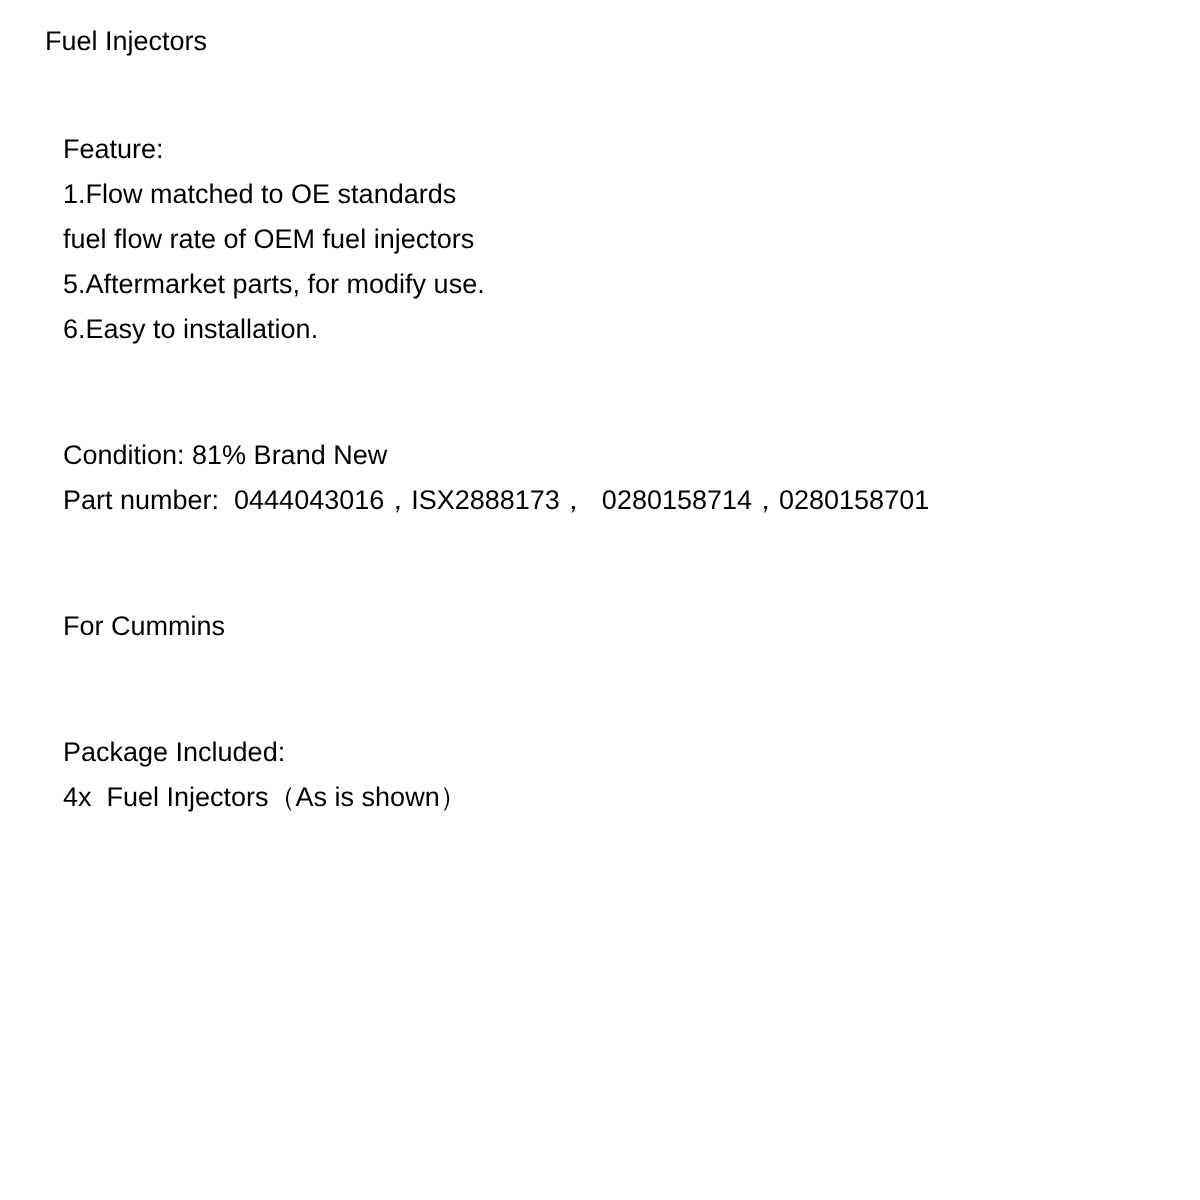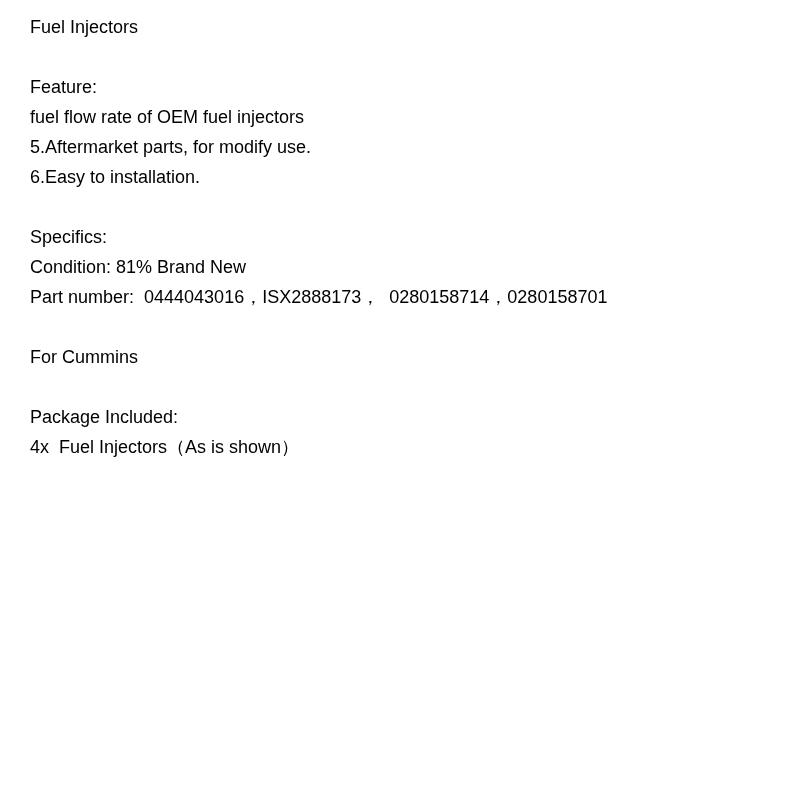--- a/index.html
+++ b/index.html
@@ -22,44 +22,44 @@
   .line {
     height: 30px;
     line-height: 30px;
     white-space: pre;      
     font-weight: 400;
   }
   .spacer {
     height: 30px;
   }
   section {
-    margin: 0;
+    margin: 12px;
     padding: 0;
   }
 </style>
 </head>
 <body>
 
 <div class="page">
 
   <div class="line">Fuel Injectors</div>
 
   <div class="spacer"></div>
 
   <section>
     <div class="line">Feature:</div>
+    <div class="line">1.Flow matched to OE standards</div>
     <div class="line">fuel flow rate of OEM fuel injectors</div>
     <div class="line">5.Aftermarket parts, for modify use.</div>
     <div class="line">6.Easy to installation.</div>
   </section>
 
   <div class="spacer"></div>
 
   <section>
-    <div class="line">Specifics:</div>
     <div class="line">Condition: 81% Brand New</div>
     <div class="line">Part number:  0444043016，ISX2888173，  0280158714，0280158701</div>
   </section>
 
   <div class="spacer"></div>
 
   <section>
     <div class="line">For Cummins</div>
   </section>
 

